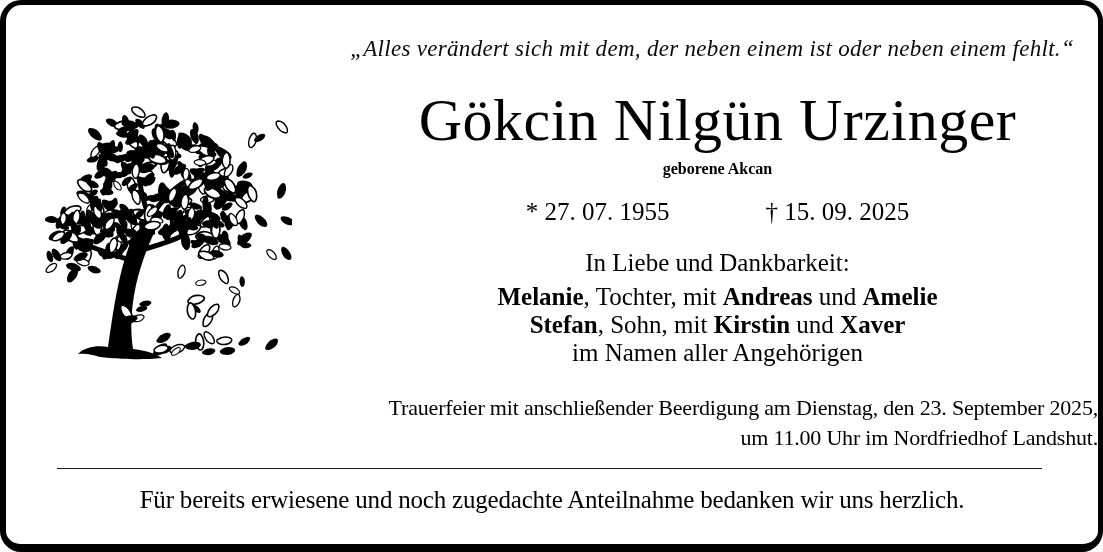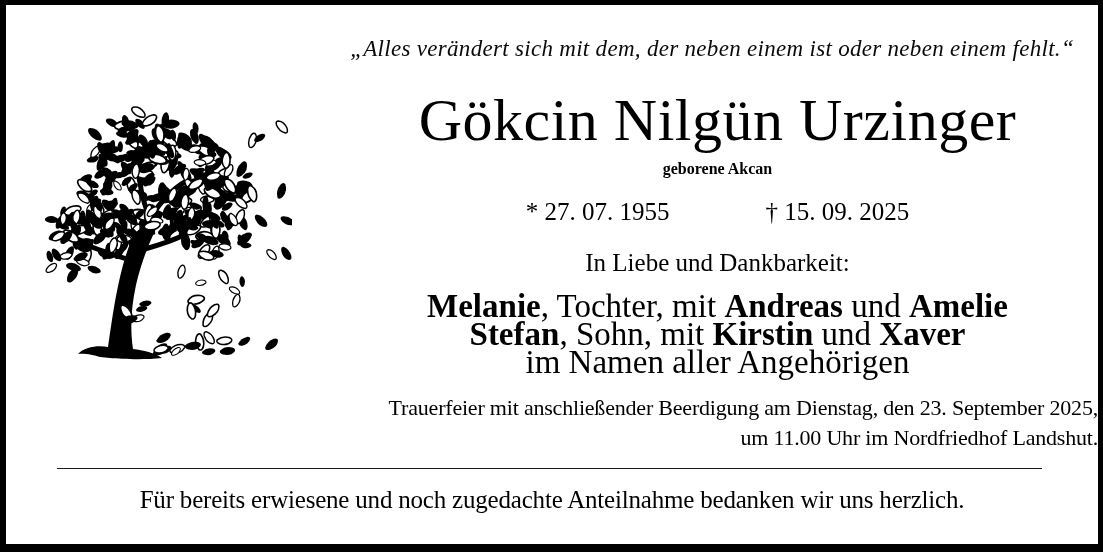--- a/index.html
+++ b/index.html
@@ -8,20 +8,21 @@
 
   .page {
     position: relative;
     width: 1103px;
     height: 552px;
     background: #ffffff;
     border-style: solid;
     border-color: #000000;
     border-width: 5px 5px 8px 6px;
     overflow: hidden;
+    border-radius: 21px;
   }
 
   .quote {
     position: absolute;
     top: 31px;
     right: 24px;
     font-style: italic;
     font-size: 23px;
     letter-spacing: 0.3px;
     white-space: nowrap;
@@ -71,22 +72,22 @@
     gap: 96px;
     white-space: nowrap;
   }
 
   .intro {
     margin-top: 23px;
     font-size: 25px;
   }
 
   .family {
-    margin-top: 15px;
-    font-size: 33px;
+    margin-top: 6px;
+    font-size: 25px;
     line-height: 28px;
   }
   .family b { font-weight: bold; }
 
   .funeral {
     position: absolute;
     left: 0;
     top: 388px;
     width: 100%;
     text-align: right;

